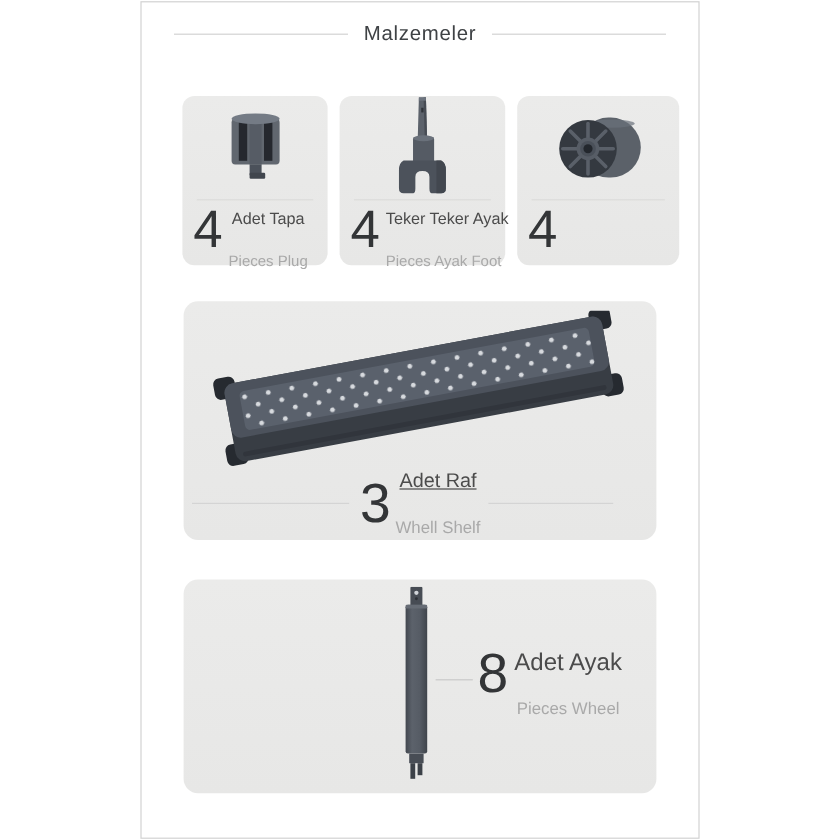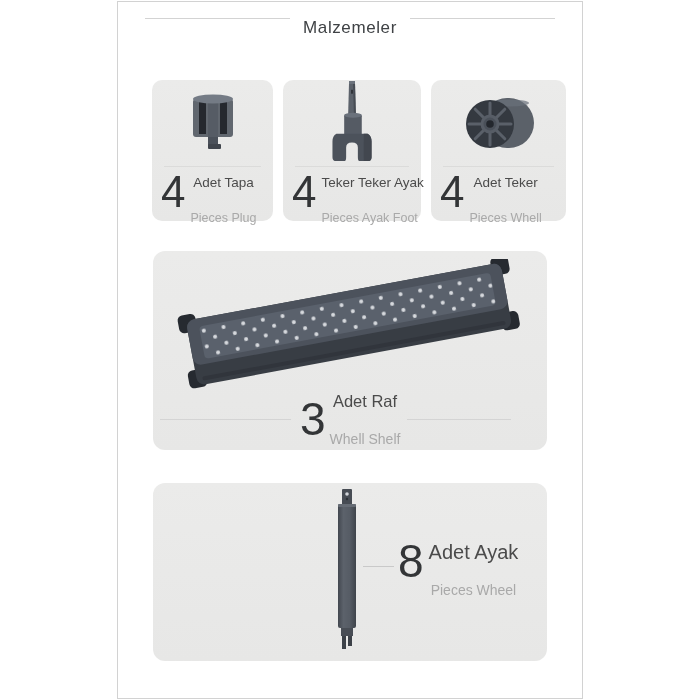--- a/index.html
+++ b/index.html
@@ -1,20 +1,20 @@
 <!DOCTYPE html>
 <html><head>
 <meta charset="utf-8">
 <style>
   html,body{margin:0;padding:0;background:#ffffff;}
   body{width:700px;height:700px;position:relative;font-family:"Liberation Sans",sans-serif;overflow:hidden;}
   .page{position:absolute;left:117px;top:1px;width:464px;height:696px;border:1px solid #d2d2d2;background:#ffffff;}
 
   
-  .title-row{position:absolute;left:27px;right:27px;top:16px;display:flex;gap:13px;}
+  .title-row{position:absolute;left:27px;right:27px;top:16px;display:flex;align-items:center;gap:13px;}
   .h-line{flex:1;height:1px;background:#d3d3d3;}
   .page-title{font-size:17px;letter-spacing:.6px;color:#3f4245;font-weight:300;white-space:nowrap;}
 
   
   .cards-row{position:absolute;left:34px;top:78px;display:flex;gap:10px;}
   .card{background:linear-gradient(180deg,#ebebea,#e7e7e6);border-radius:10px;height:141px;box-sizing:border-box;}
   .card.small{position:relative;}
   .c1{width:121px;} .c2{width:138px;} .c3{width:135px;}
   .icon-wrap{height:86px;display:flex;align-items:center;justify-content:center;}
   .card-divider{border-top:1px solid #dbdbda;margin:0 12px;}
@@ -26,21 +26,21 @@
 
   
   .card.wide{position:absolute;left:35px;top:249px;width:394px;height:199px;border-radius:12px;}
   .shelf-svg{position:absolute;left:17px;top:8px;}
   .wide-caption{position:absolute;left:0;right:0;top:142px;height:52px;display:flex;align-items:center;}
   .wline{height:1px;background:#d4d4d4;}
   .wl-left{width:131px;margin-left:7px;}
   .wl-right{width:104px;margin-left:7px;}
   .wide-caption .qty{font-size:46px;line-height:42px;margin-left:9px;}
   .wide-caption .labels{margin-left:4px;padding-top:0;}
-  .wide-caption .label{font-size:16.5px;line-height:19px;}
+  .wide-caption .label{font-size:16.5px;line-height:19px;text-decoration:underline;}
   .wide-caption .sublabel{font-size:14px;line-height:16px;}
 
   
   .card.bottom{position:absolute;left:35px;top:481px;width:394px;height:178px;border-radius:12px;}
   .foot-svg{position:absolute;left:179px;top:6px;}
   .connector-line{position:absolute;left:210px;top:83px;width:31px;height:1px;background:#c9c9c9;}
   .bottom-caption{position:absolute;left:245px;top:58px;display:flex;align-items:flex-start;}
   .bottom-caption .qty{font-size:46px;line-height:40px;}
   .bottom-caption .labels{margin-left:5px;padding-top:2px;}
   .bottom-caption .label{font-size:20px;line-height:19px;}
@@ -121,24 +121,20 @@
             <line x1="30" y1="30" x2="44.8" y2="15.2"></line>
           </g>
           <circle cx="30" cy="30" r="9.5" fill="#575d66"></circle>
           <circle cx="30" cy="30" r="6.5" fill="#4a5059"></circle>
           <circle cx="30" cy="30" r="3.8" fill="#23272d"></circle>
         </svg>
       </div>
       <div class="card-divider"></div>
       <div class="caption">
         <div class="qty">4</div>
-        <div class="labels">
-          <div class="label">Adet Teker</div>
-          <div class="sublabel">Pieces Whell</div>
-        </div>
       </div>
     </div>
   </div>
 
   <div class="card wide">
     <svg class="shelf-svg" width="360" height="140" viewBox="0 0 360 140" aria-hidden="true">
       <defs>
         <pattern id="dots" width="20" height="16" patternUnits="userSpaceOnUse">
           <circle cx="6" cy="5" r="2" fill="#d7dade"></circle>
           <circle cx="16" cy="13" r="2" fill="#d7dade"></circle>

